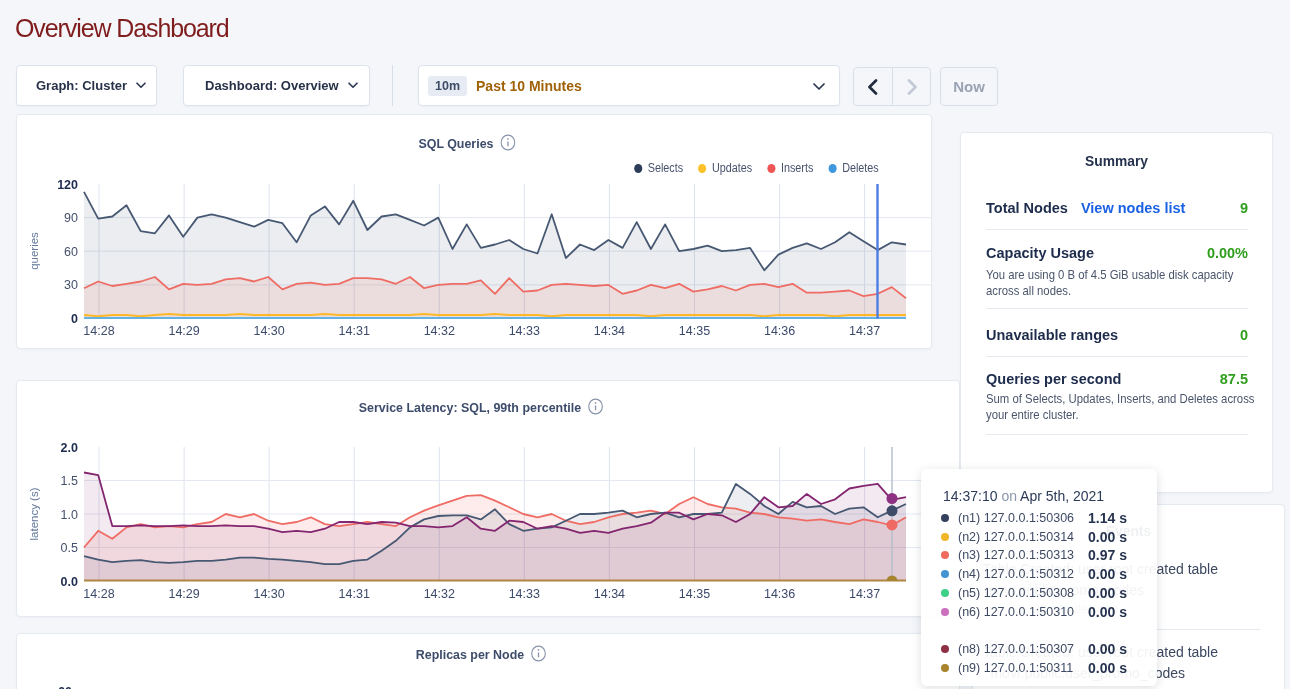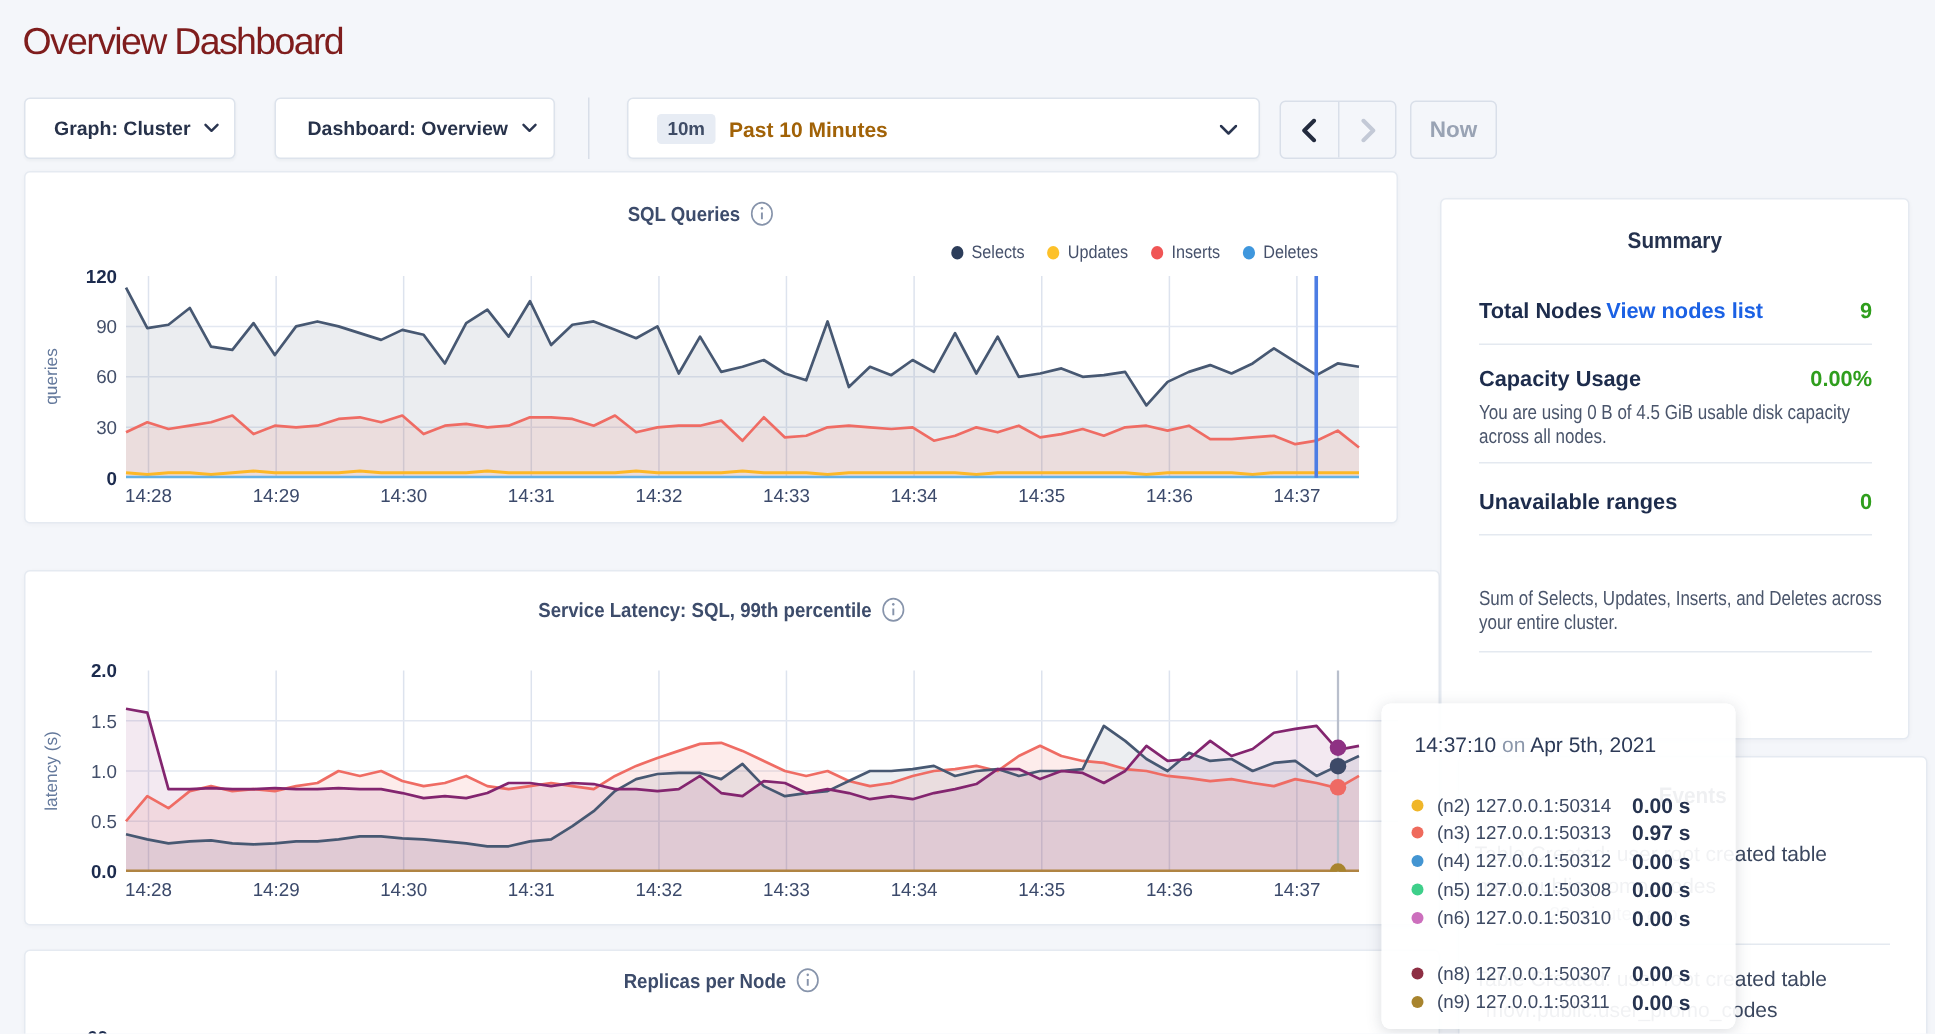--- a/index.html
+++ b/index.html
@@ -31,21 +31,21 @@
 <body>
 <h1>Overview Dashboard</h1>
 
 <div class="dd" style="left:16px; width:141px; padding-left:19px;">Graph: Cluster<svg width="10" height="7" viewBox="0 0 10 7" style="margin-left:9px">
       <path d="M1 1.2 L5 5.2 L9 1.2" fill="none" stroke="#2a3550" stroke-width="1.6" stroke-linecap="round" stroke-linejoin="round"></path>
     </svg></div>
 <div class="dd" style="left:183px; width:187px; padding-left:21px;">Dashboard: Overview<svg width="10" height="7" viewBox="0 0 10 7" style="margin-left:9px">
       <path d="M1 1.2 L5 5.2 L9 1.2" fill="none" stroke="#2a3550" stroke-width="1.6" stroke-linecap="round" stroke-linejoin="round"></path>
     </svg></div>
 <div class="abs" style="left:392px; top:65px; width:1px; height:41px; background:#d8dee8;"></div>
-<div class="dd" style="left:418px; width:422px; padding-left:19px; font-size:14.5px;">
+<div class="dd" style="left:418px; width:422px; padding-left:9px; font-size:14.5px;">
   <span style="background:#e7ecf4;border-radius:3px;font-size:12.5px;color:#3f4c66;padding:3px 7px;">10m</span>
   <span style="margin-left:9px;font-size:14px;color:#a16207;">Past 10 Minutes</span>
   <svg width="12" height="8" viewBox="0 0 12 8" style="position:absolute;left:394px;top:17px;">
    <path d="M1 1 L6 6 L11 1" fill="none" stroke="#2a3550" stroke-width="1.7" stroke-linecap="round" stroke-linejoin="round"></path>
     </svg>
 </div>
 <div class="abs" style="left:853px;top:67px;width:78px;height:39px;border:1px solid #d9dfe9;border-radius:4px;">
   <div class="abs" style="left:38px;top:0;width:1px;height:37px;background:#d9dfe9;"></div>
   <svg width="11" height="16" viewBox="0 0 11 16" style="position:absolute;left:13px;top:11px;">
     <path d="M9 1.5 L2.5 8 L9 14.5" fill="none" stroke="#232b3e" stroke-width="2.7" stroke-linecap="round" stroke-linejoin="round"></path>
@@ -167,44 +167,50 @@
   <div class="ctitle" style="top:11px;margin-left:-7px;">Replicas per Node<svg width="17" height="17" viewBox="0 0 17 17" style="vertical-align:-3.5px;margin-left:7px">
         <circle cx="8.5" cy="8.5" r="7.4" fill="none" stroke="#8794ab" stroke-width="1.2"></circle>
         <line x1="8.5" y1="7.6" x2="8.5" y2="12.2" stroke="#8794ab" stroke-width="1.4"></line>
         <circle cx="8.5" cy="4.9" r="0.9" fill="#8794ab"></circle>
       </svg></div>
   <div class="abs" style="left:41px;top:51px;font-size:12.5px;font-weight:bold;color:#1c2b4e;">60</div>
 </div>
 
 <div class="card" style="left:960px;top:132px;width:313px;height:361px;">
   <div class="ctitle" style="top:19px;font-size:15px;color:#25324e;">Summary</div>
-  <div class="srow" style="top:67px;">Total Nodes<span style="margin-left:3px;color:#1b61e4;">View nodes list</span><span class="val">9</span></div>
+  <div class="srow" style="top:67px;">Total Nodes<span style="margin-left:13px;color:#1b61e4;">View nodes list</span><span class="val">9</span></div>
   <div class="sdiv" style="top:96px;"></div>
   <div class="srow" style="top:112px;">Capacity Usage<span class="val">0.00%</span></div>
   <div class="sdesc" style="top:134px;">You are using 0 B of 4.5 GiB usable disk capacity<br>across all nodes.</div>
   <div class="sdiv" style="top:175px;"></div>
   <div class="srow" style="top:194px;">Unavailable ranges<span class="val">0</span></div>
   <div class="sdiv" style="top:223px;"></div>
+  <div class="srow" style="top:238px;">Queries per second<span class="val">87.5</span></div>
   <div class="sdesc" style="top:258px;">Sum of Selects, Updates, Inserts, and Deletes across<br>your entire cluster.</div>
   <div class="sdiv" style="top:301px;"></div>
 </div>
 
 <div class="card" style="left:972px;top:504px;width:313px;height:220px;">
   <div class="ctitle" style="top:17px;font-size:15px;color:#25324e;">Events</div>
   <div class="evline" style="top:56px;right:66px;">Table Created: user root created table</div>
   <div class="evline" style="top:77px;right:140px;">movr.public.promo_codes</div>
   <div class="evline" style="top:97px;left:60px;font-size:12.5px;color:#8a94a8;">22 minutes ago</div>
   <div class="sdiv" style="top:123.5px;left:24px;right:24px;"></div>
   <div class="evline" style="top:139px;right:66px;">Table Created: user root created table</div>
   <div class="evline" style="top:160px;right:99px;">movr.public.user_promo_codes</div>
 </div>
 
 <div class="abs" style="left:921px;top:469px;width:236px;height:217px;background:rgba(255,255,255,0.93);
   border-radius:6px;box-shadow:0 2px 10px rgba(60,70,90,0.18);z-index:20;">
   <div class="abs" style="left:22px;top:19px;font-size:14px;color:#2c3a57;">14:37:10 <span style="color:#8b97ab;">on</span> Apr 5th, 2021</div>
+  <div class="trow" style="top:40.0px">
+      <span class="tdot" style="background:#35415e"></span>
+      <span class="taddr">(n1) 127.0.0.1:50306</span>
+      <span class="tval">1.14 s</span>
+    </div>
     <div class="trow" style="top:58.7px">
       <span class="tdot" style="background:#f0b629"></span>
       <span class="taddr">(n2) 127.0.0.1:50314</span>
       <span class="tval">0.00 s</span>
     </div>
     <div class="trow" style="top:77.4px">
       <span class="tdot" style="background:#ef6a5c"></span>
       <span class="taddr">(n3) 127.0.0.1:50313</span>
       <span class="tval">0.97 s</span>
     </div>

